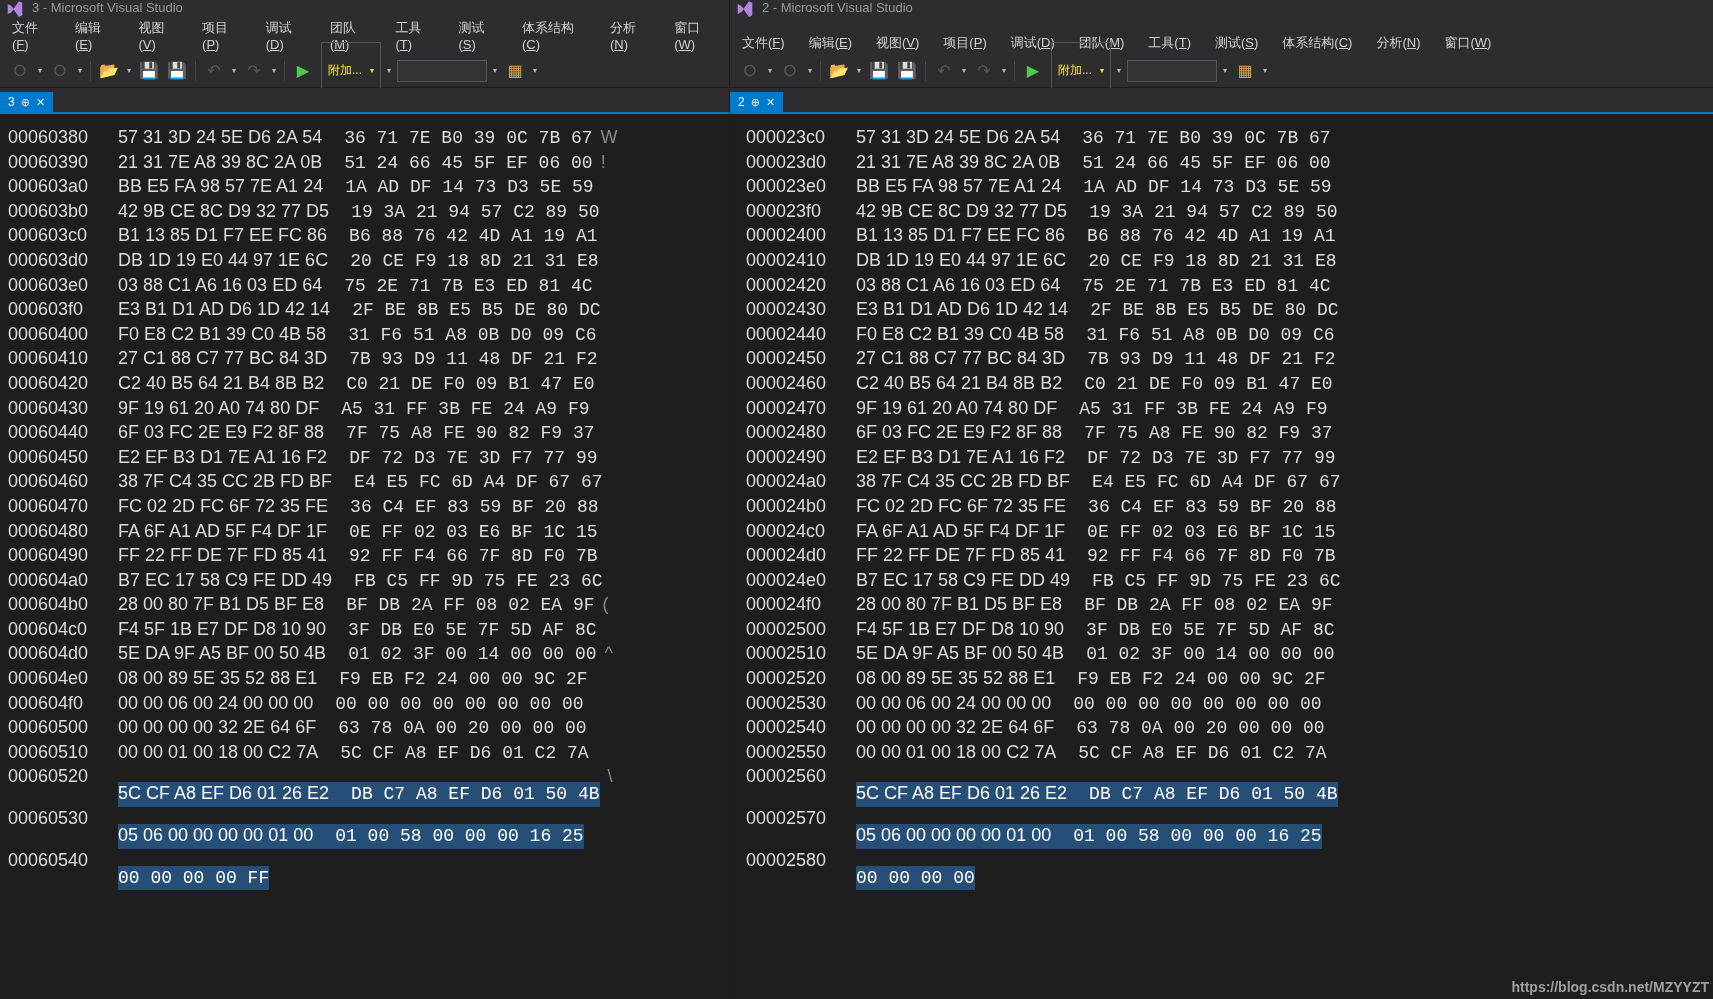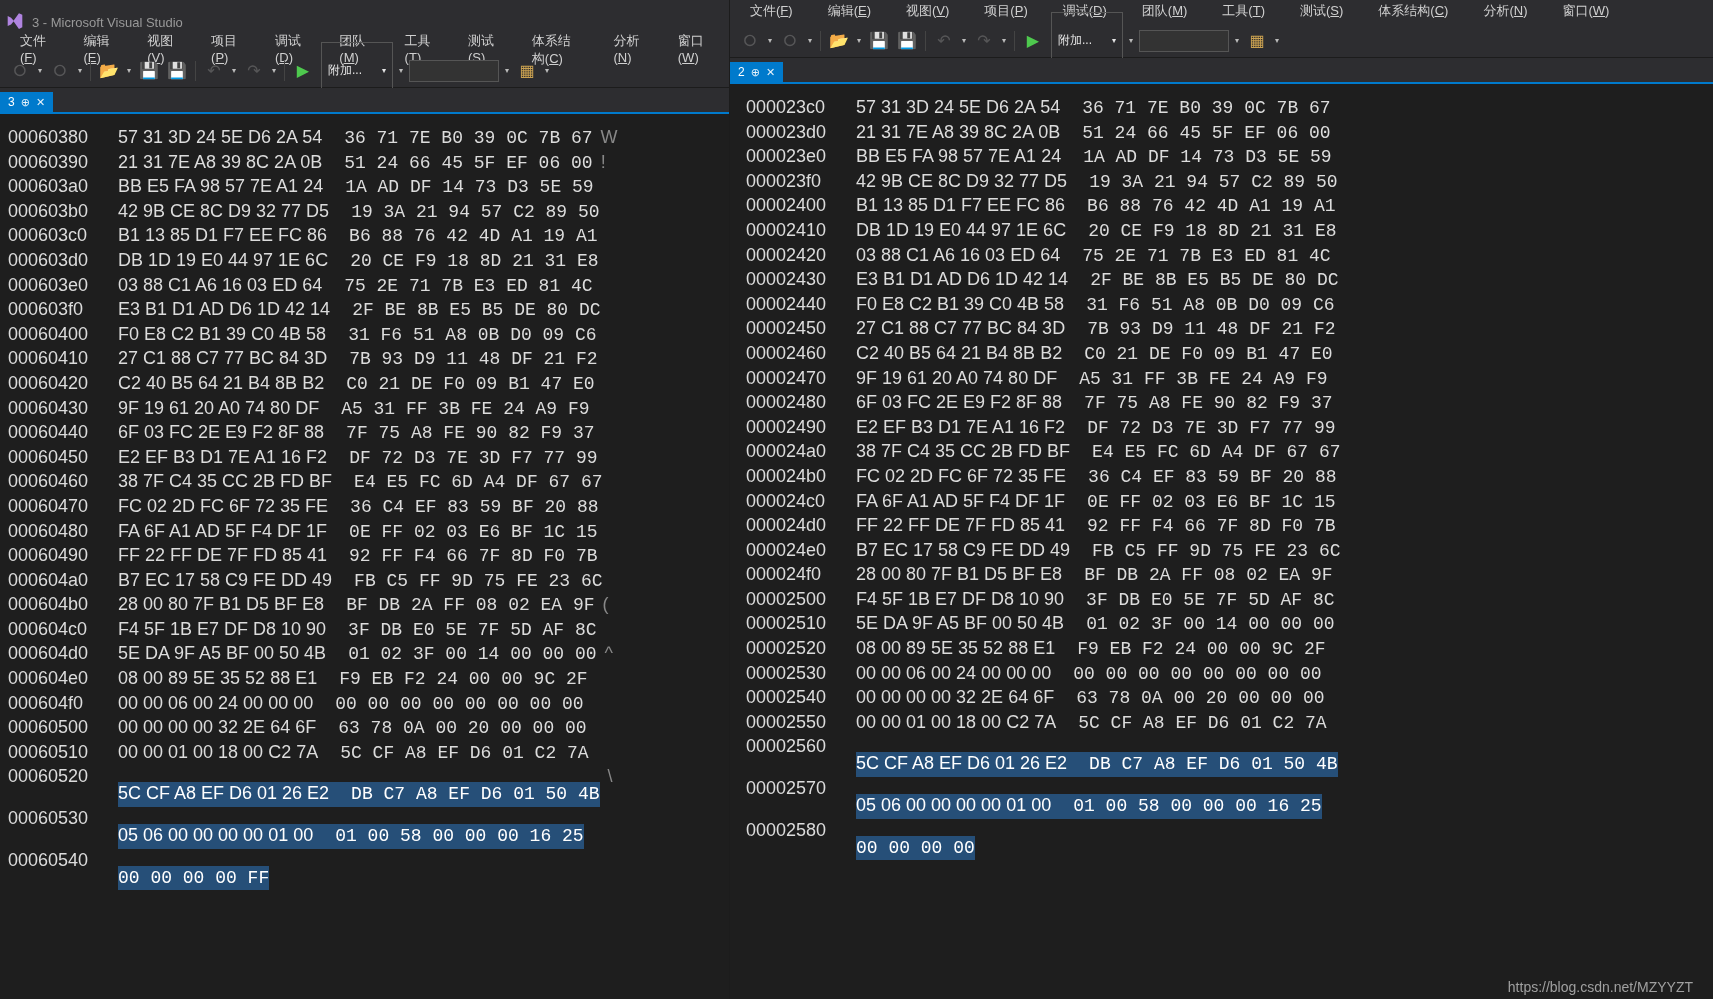--- a/index.html
+++ b/index.html
@@ -1,49 +1,49 @@
 <!DOCTYPE html>
 <html><head>
 <meta charset="utf-8">
 <style>
 * { margin:0; padding:0; box-sizing:border-box; font-family: "Segoe UI", sans-serif; }
 body { background:#2d2d30; width:1713px; height:999px; overflow:hidden; display:flex; }
 .win { display:flex; flex-direction:column; background:#2d2d30; }
 .win.left { width:730px; border-right:1px solid #1c1c1c; }
 .win.right { flex:1; }
-.titlebar { height:30px; display:flex; align-items:flex-end; padding:0 6px; color:#999; font-size:13px; }
+.titlebar { height:30px; display:flex; align-items:flex-start; padding:0 6px; color:#999; font-size:13px; }
 .vs-logo { width:18px; height:18px; margin-right:8px; display:flex; align-items:center; justify-content:center; }
 .vs-logo svg { width:18px; height:18px; }
-.menubar { height:24px; display:flex; align-items:flex-start; padding:0 12px; gap:19px; }
+.menubar { height:24px; display:flex; align-items:flex-end; padding:0 4px; gap:8px; }
 .menuitem { color:#d0d0d0; font-size:13px; padding:2px 8px; cursor:pointer; }
 .menuitem u { text-decoration:underline; }
 .toolbar { height:34px; display:flex; align-items:center; padding:0 8px; gap:4px; border-bottom:1px solid #1c1c1c; }
 .tb-btn { width:24px; height:24px; display:flex; align-items:center; justify-content:center; color:#888; border-radius:2px; }
 .tb-btn.disabled { opacity:0.45; }
 .tb-sep { width:1px; height:20px; background:#444; margin:0 2px; }
 .tb-drop { width:8px; height:24px; display:flex; align-items:center; justify-content:center; color:#bbb; font-size:8px; }
 .save-ico { color:#1e90ff; }
 .play-ico { color:#4ec94e; }
-.attach-label { color:#e5e5e5; font-size:12px; margin-left:2px; padding:19px 6px; border:1px solid #555; display:flex; align-items:center; gap:20px; }
+.attach-label { color:#fde047; font-size:12px; margin-left:2px; padding:19px 6px; border:1px solid #555; display:flex; align-items:center; gap:8px; }
 .combo { width:90px; height:22px; background:#333; border:1px solid #555; }
 .tabwell { height:24px; display:flex; align-items:flex-end; background:#2d2d30; }
 .doctab { background:#007acc; color:#fff; font-size:12px; padding:3px 8px; display:flex; align-items:center; gap:6px; }
 .pin-ico, .close-ico { font-size:11px; opacity:0.9; }
 .hexview { flex:1; background:#1e1e1e; padding:12px 8px; font-family: Consolas, monospace; font-size:18px; color:#dcdcdc; line-height:23.6px; overflow:hidden; border-top:2px solid #007acc; white-space:pre; position:relative; }
 .hexrow { display:flex; }
 .offs { width:110px; }
 .hexbytes { letter-spacing:0; }
 .hexbytes .grp { margin-right:22px; }
 .hexbytes .grp:last-child { margin-right:0;font-family:Liberation Mono, monospace; }
 .sel { background:#264f78; color:#fff;margin-top:17px; }
 .dot { position:absolute; left:0; color:#888; font-size:16px; width:8px; text-align:center; }
 .right .hexview { padding-left:16px; }
 .right .hexrow { position:relative; }
 .ascii-col { margin-left:8px; color:#888; }
-.watermark { position:absolute; bottom:4px; right:20px; color:#a0a0a0; font-size:14px; font-family:sans-serif; }
+.watermark { position:absolute; bottom:4px; right:4px; color:#a0a0a0; font-size:14px; font-family:sans-serif;font-weight:bold; }
 </style>
 </head>
 <body>
 
 <div class="win left">
   <div class="titlebar">
     <span class="vs-logo">
       <svg viewBox="0 0 32 32">
           <path fill="#b084e0" d="M23 2l-10 14 10 14 6-3V5l-6-3zM9 10L3 7v18l6-3 5-6-5-6z"></path>
         </svg>
@@ -94,20 +94,28 @@
     <div class="doctab">
       <span>3</span>
       <span class="pin-ico">⊕</span>
       <span class="close-ico">✕</span>
     </div>
   </div>
   <div class="hexview" id="hex-left"><div class="hexrow"><span class="offs">00060380</span><span class="hexbytes"><span class="grp">57 31 3D 24 5E D6 2A 54</span><span class="grp">36 71 7E B0 39 0C 7B 67</span></span><span class="ascii-col">W</span></div><div class="hexrow"><span class="offs">00060390</span><span class="hexbytes"><span class="grp">21 31 7E A8 39 8C 2A 0B</span><span class="grp">51 24 66 45 5F EF 06 00</span></span><span class="ascii-col">!</span></div><div class="hexrow"><span class="offs">000603a0</span><span class="hexbytes"><span class="grp">BB E5 FA 98 57 7E A1 24</span><span class="grp">1A AD DF 14 73 D3 5E 59</span></span><span class="ascii-col"></span></div><div class="hexrow"><span class="offs">000603b0</span><span class="hexbytes"><span class="grp">42 9B CE 8C D9 32 77 D5</span><span class="grp">19 3A 21 94 57 C2 89 50</span></span><span class="ascii-col"></span></div><div class="hexrow"><span class="offs">000603c0</span><span class="hexbytes"><span class="grp">B1 13 85 D1 F7 EE FC 86</span><span class="grp">B6 88 76 42 4D A1 19 A1</span></span><span class="ascii-col"></span></div><div class="hexrow"><span class="offs">000603d0</span><span class="hexbytes"><span class="grp">DB 1D 19 E0 44 97 1E 6C</span><span class="grp">20 CE F9 18 8D 21 31 E8</span></span><span class="ascii-col"></span></div><div class="hexrow"><span class="offs">000603e0</span><span class="hexbytes"><span class="grp">03 88 C1 A6 16 03 ED 64</span><span class="grp">75 2E 71 7B E3 ED 81 4C</span></span><span class="ascii-col"></span></div><div class="hexrow"><span class="offs">000603f0</span><span class="hexbytes"><span class="grp">E3 B1 D1 AD D6 1D 42 14</span><span class="grp">2F BE 8B E5 B5 DE 80 DC</span></span><span class="ascii-col"></span></div><div class="hexrow"><span class="offs">00060400</span><span class="hexbytes"><span class="grp">F0 E8 C2 B1 39 C0 4B 58</span><span class="grp">31 F6 51 A8 0B D0 09 C6</span></span><span class="ascii-col"></span></div><div class="hexrow"><span class="offs">00060410</span><span class="hexbytes"><span class="grp">27 C1 88 C7 77 BC 84 3D</span><span class="grp">7B 93 D9 11 48 DF 21 F2</span></span><span class="ascii-col"></span></div><div class="hexrow"><span class="offs">00060420</span><span class="hexbytes"><span class="grp">C2 40 B5 64 21 B4 8B B2</span><span class="grp">C0 21 DE F0 09 B1 47 E0</span></span><span class="ascii-col"></span></div><div class="hexrow"><span class="offs">00060430</span><span class="hexbytes"><span class="grp">9F 19 61 20 A0 74 80 DF</span><span class="grp">A5 31 FF 3B FE 24 A9 F9</span></span><span class="ascii-col"></span></div><div class="hexrow"><span class="offs">00060440</span><span class="hexbytes"><span class="grp">6F 03 FC 2E E9 F2 8F 88</span><span class="grp">7F 75 A8 FE 90 82 F9 37</span></span><span class="ascii-col"></span></div><div class="hexrow"><span class="offs">00060450</span><span class="hexbytes"><span class="grp">E2 EF B3 D1 7E A1 16 F2</span><span class="grp">DF 72 D3 7E 3D F7 77 99</span></span><span class="ascii-col"></span></div><div class="hexrow"><span class="offs">00060460</span><span class="hexbytes"><span class="grp">38 7F C4 35 CC 2B FD BF</span><span class="grp">E4 E5 FC 6D A4 DF 67 67</span></span><span class="ascii-col"></span></div><div class="hexrow"><span class="offs">00060470</span><span class="hexbytes"><span class="grp">FC 02 2D FC 6F 72 35 FE</span><span class="grp">36 C4 EF 83 59 BF 20 88</span></span><span class="ascii-col"></span></div><div class="hexrow"><span class="offs">00060480</span><span class="hexbytes"><span class="grp">FA 6F A1 AD 5F F4 DF 1F</span><span class="grp">0E FF 02 03 E6 BF 1C 15</span></span><span class="ascii-col"></span></div><div class="hexrow"><span class="offs">00060490</span><span class="hexbytes"><span class="grp">FF 22 FF DE 7F FD 85 41</span><span class="grp">92 FF F4 66 7F 8D F0 7B</span></span><span class="ascii-col"></span></div><div class="hexrow"><span class="offs">000604a0</span><span class="hexbytes"><span class="grp">B7 EC 17 58 C9 FE DD 49</span><span class="grp">FB C5 FF 9D 75 FE 23 6C</span></span><span class="ascii-col"></span></div><div class="hexrow"><span class="offs">000604b0</span><span class="hexbytes"><span class="grp">28 00 80 7F B1 D5 BF E8</span><span class="grp">BF DB 2A FF 08 02 EA 9F</span></span><span class="ascii-col">(</span></div><div class="hexrow"><span class="offs">000604c0</span><span class="hexbytes"><span class="grp">F4 5F 1B E7 DF D8 10 90</span><span class="grp">3F DB E0 5E 7F 5D AF 8C</span></span><span class="ascii-col"></span></div><div class="hexrow"><span class="offs">000604d0</span><span class="hexbytes"><span class="grp">5E DA 9F A5 BF 00 50 4B</span><span class="grp">01 02 3F 00 14 00 00 00</span></span><span class="ascii-col">^</span></div><div class="hexrow"><span class="offs">000604e0</span><span class="hexbytes"><span class="grp">08 00 89 5E 35 52 88 E1</span><span class="grp">F9 EB F2 24 00 00 9C 2F</span></span><span class="ascii-col"></span></div><div class="hexrow"><span class="offs">000604f0</span><span class="hexbytes"><span class="grp">00 00 06 00 24 00 00 00</span><span class="grp">00 00 00 00 00 00 00 00</span></span><span class="ascii-col"></span></div><div class="hexrow"><span class="offs">00060500</span><span class="hexbytes"><span class="grp">00 00 00 00 32 2E 64 6F</span><span class="grp">63 78 0A 00 20 00 00 00</span></span><span class="ascii-col"></span></div><div class="hexrow"><span class="offs">00060510</span><span class="hexbytes"><span class="grp">00 00 01 00 18 00 C2 7A</span><span class="grp">5C CF A8 EF D6 01 C2 7A</span></span><span class="ascii-col"></span></div><div class="hexrow"><span class="offs">00060520</span><span class="hexbytes sel"><span class="grp">5C CF A8 EF D6 01 26 E2</span><span class="grp">DB C7 A8 EF D6 01 50 4B</span></span><span class="ascii-col">\</span></div><div class="hexrow"><span class="offs">00060530</span><span class="hexbytes sel"><span class="grp">05 06 00 00 00 00 01 00</span><span class="grp">01 00 58 00 00 00 16 25</span></span><span class="ascii-col"></span></div><div class="hexrow"><span class="offs">00060540</span><span class="hexbytes sel"><span class="grp">00 00 00 00 FF</span></span><span class="ascii-col"></span></div></div>
 </div>
 
 <div class="win right">
+  <div class="titlebar">
+    <span class="vs-logo">
+      <svg viewBox="0 0 32 32">
+          <path fill="#b084e0" d="M23 2l-10 14 10 14 6-3V5l-6-3zM9 10L3 7v18l6-3 5-6-5-6z"></path>
+        </svg>
+    </span>
+    <span>2 - Microsoft Visual Studio</span>
+  </div>
   <div class="menubar" id="menu-right">
       <span class="menuitem">文件(<u>F</u>)</span>
       <span class="menuitem">编辑(<u>E</u>)</span>
       <span class="menuitem">视图(<u>V</u>)</span>
       <span class="menuitem">项目(<u>P</u>)</span>
       <span class="menuitem">调试(<u>D</u>)</span>
       <span class="menuitem">团队(<u>M</u>)</span>
       <span class="menuitem">工具(<u>T</u>)</span>
       <span class="menuitem">测试(<u>S</u>)</span>
       <span class="menuitem">体系结构(<u>C</u>)</span>

